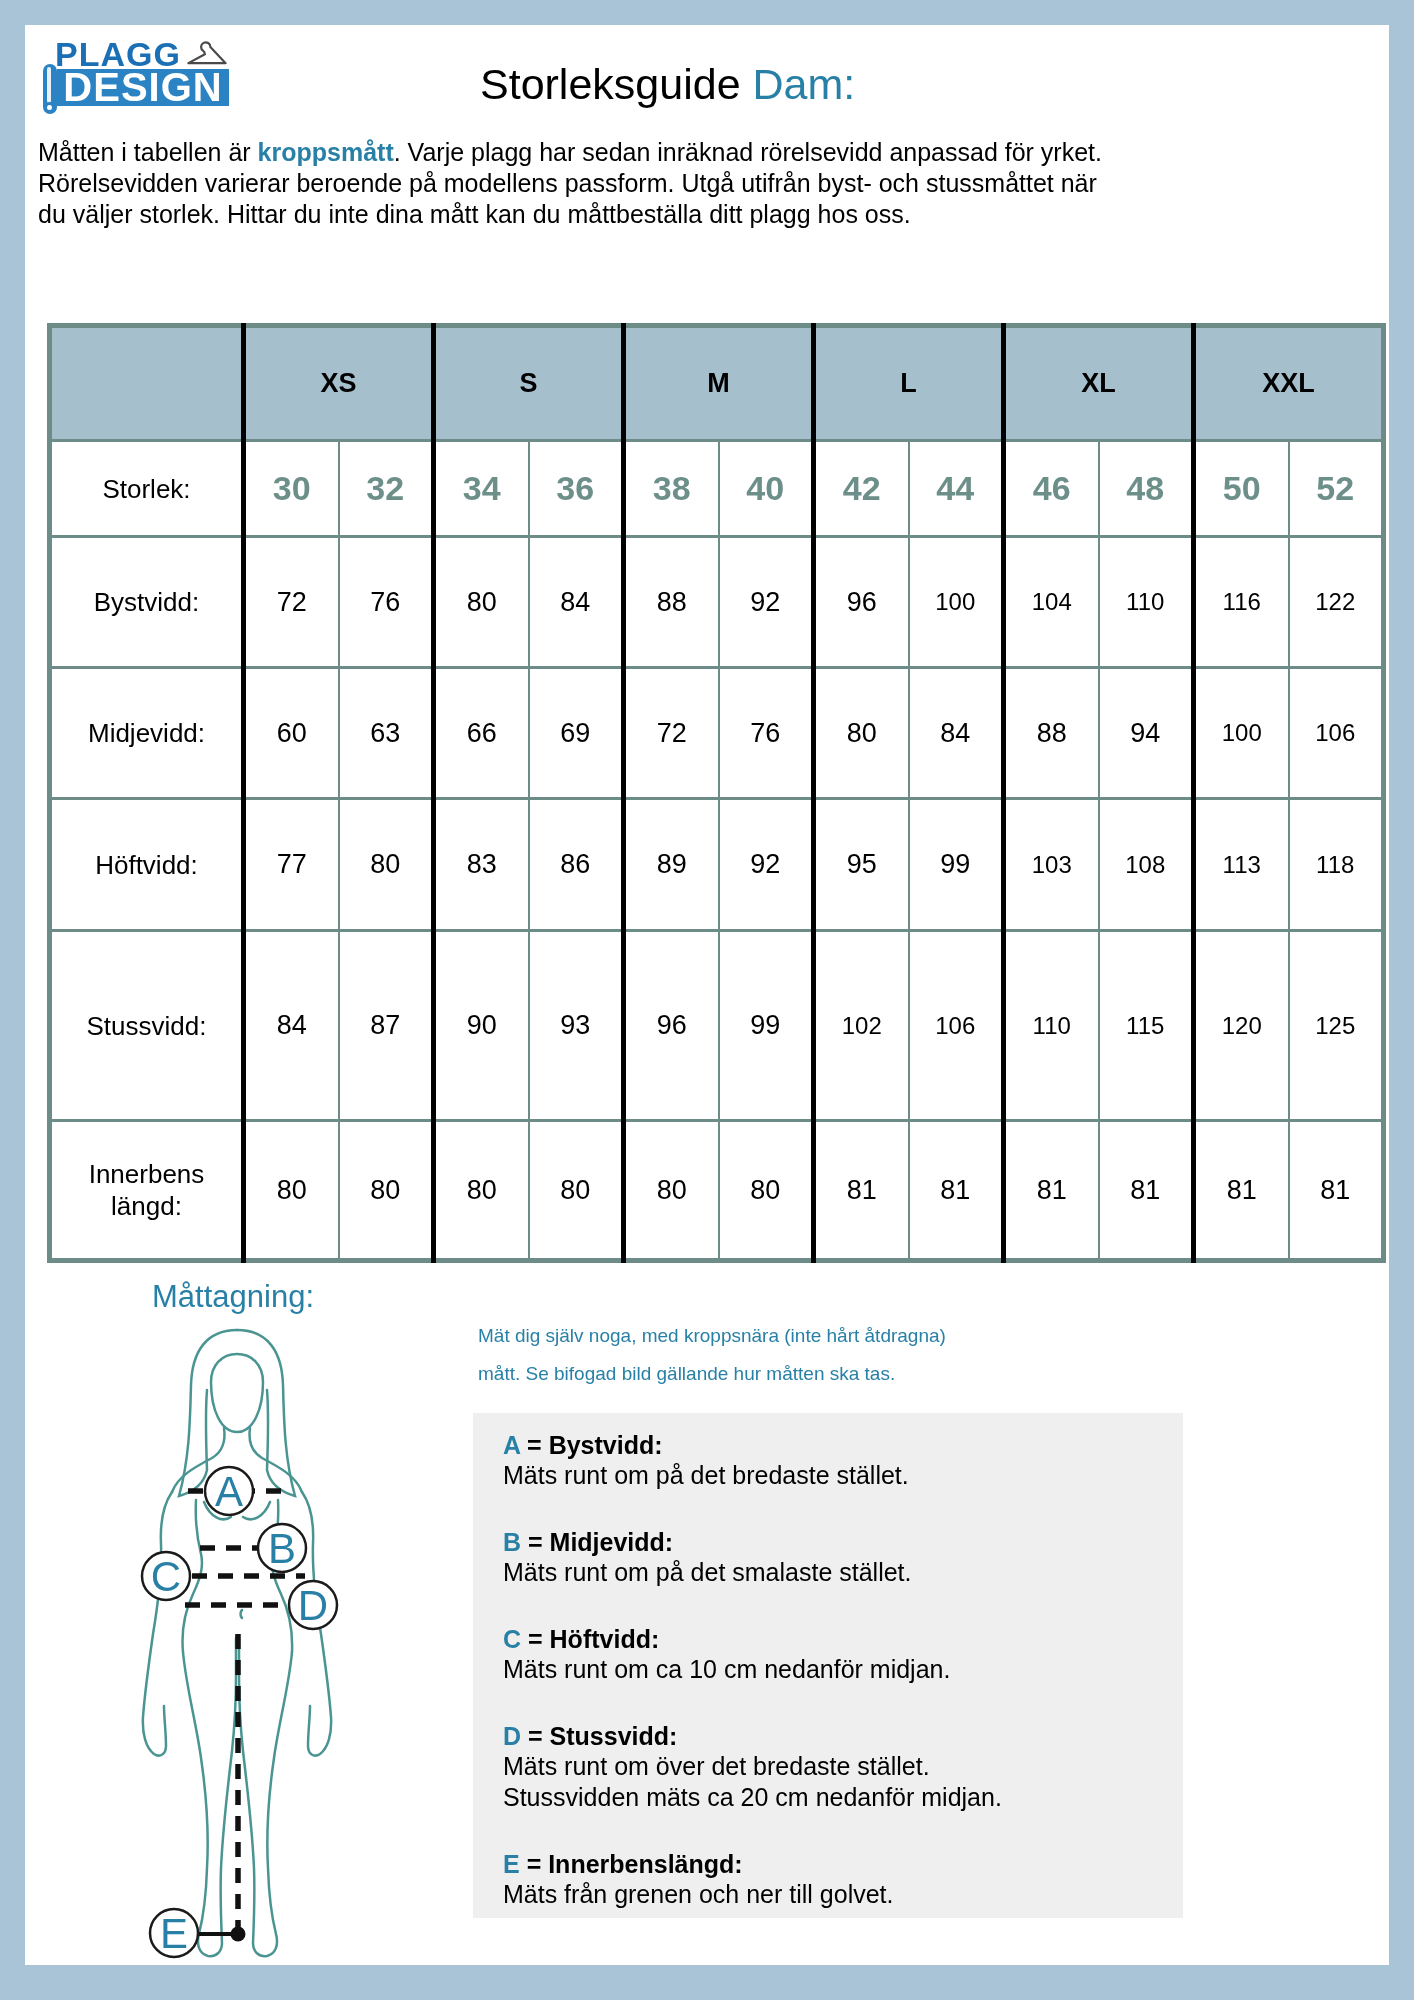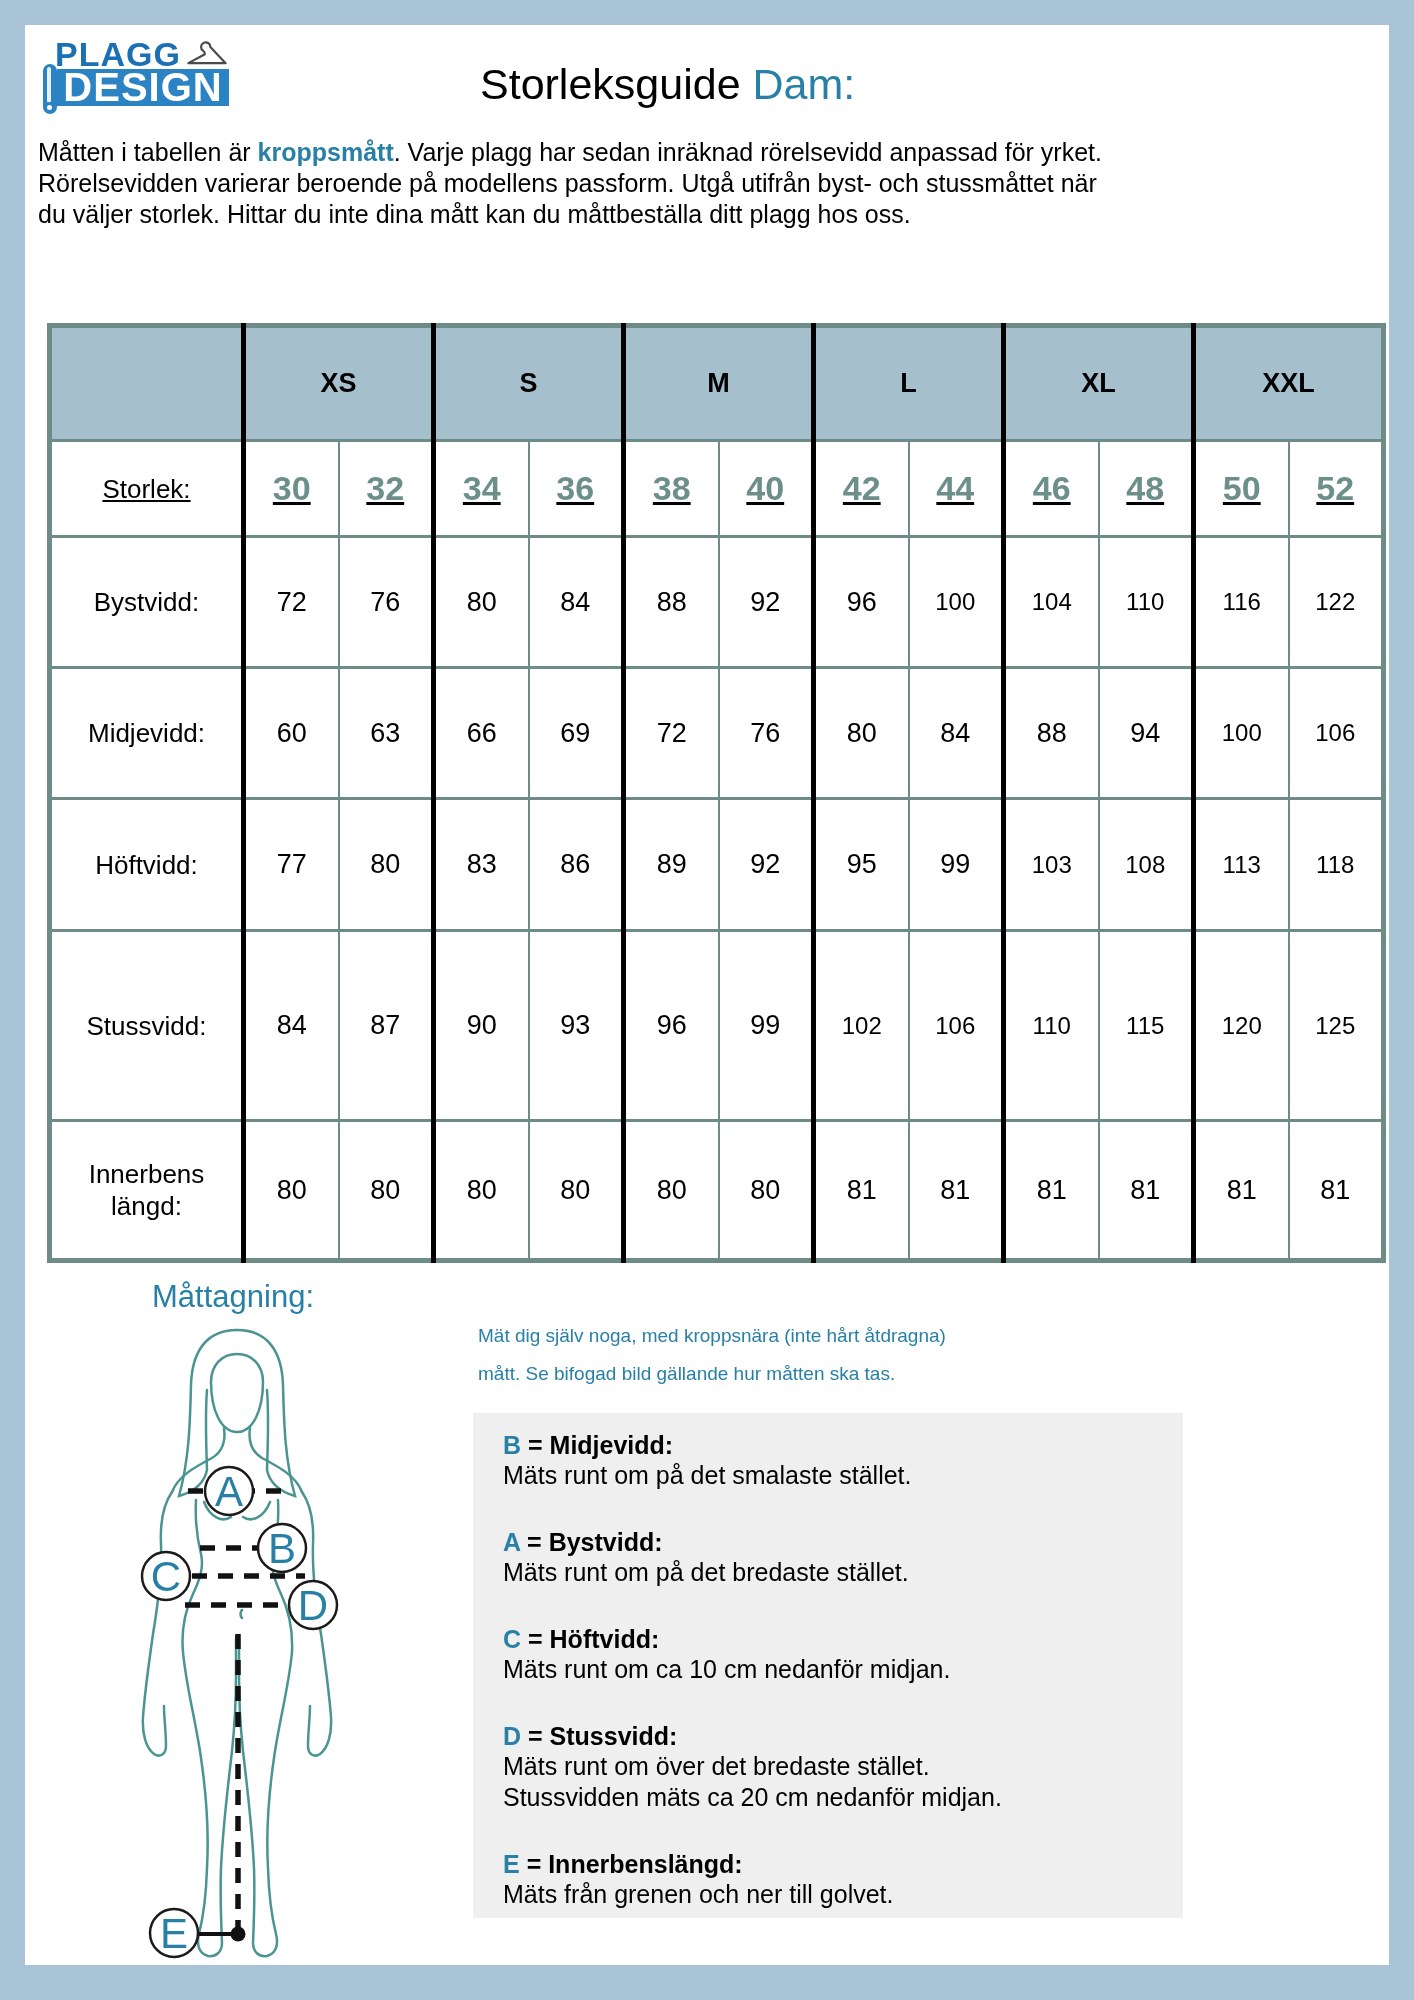--- a/index.html
+++ b/index.html
@@ -111,21 +111,21 @@
               <th></th>
               <th colspan="2" class="grp-start">XS</th>
               <th colspan="2" class="grp-start">S</th>
               <th colspan="2" class="grp-start">M</th>
               <th colspan="2" class="grp-start">L</th>
               <th colspan="2" class="grp-start">XL</th>
               <th colspan="2" class="grp-start">XXL</th>
             </tr>
           </thead>
           <tbody>
-            <tr style="height: 96px; text-decoration: underline;">
+            <tr style="height: 96px;">
               <th class="row-label">Storlek:</th>
               <td class="grp-start size-val">30</td>
               <td class="size-val">32</td>
               <td class="grp-start size-val">34</td>
               <td class="size-val">36</td>
               <td class="grp-start size-val">38</td>
               <td class="size-val">40</td>
               <td class="grp-start size-val">42</td>
               <td class="size-val">44</td>
               <td class="grp-start size-val">46</td>
@@ -264,26 +264,26 @@
         </g>
       </svg>
     </div>
 
     <div class="measure-note">Mät dig själv noga, med kroppsnära (inte hårt åtdragna)
 mått. Se bifogad bild gällande hur måtten ska tas.</div>
 
     <div class="measure-box">
       <div>
           <div class="m-item">
+            <div class="m-head"><span class="m-letter">A</span><span class="m-term"> = Bystvidd:</span></div>
+            <div class="m-desc">Mäts runt om på det bredaste stället.</div>
+          </div>
+          <div class="m-item">
             <div class="m-head"><span class="m-letter">B</span><span class="m-term"> = Midjevidd:</span></div>
             <div class="m-desc">Mäts runt om på det smalaste stället.</div>
-          </div>
-          <div class="m-item">
-            <div class="m-head"><span class="m-letter">A</span><span class="m-term"> = Bystvidd:</span></div>
-            <div class="m-desc">Mäts runt om på det bredaste stället.</div>
           </div>
           <div class="m-item">
             <div class="m-head"><span class="m-letter">C</span><span class="m-term"> = Höftvidd:</span></div>
             <div class="m-desc">Mäts runt om ca 10 cm nedanför midjan.</div>
           </div>
           <div class="m-item">
             <div class="m-head"><span class="m-letter">D</span><span class="m-term"> = Stussvidd:</span></div>
             <div class="m-desc">Mäts runt om över det bredaste stället.
 Stussvidden mäts ca 20 cm nedanför midjan.</div>
           </div>

